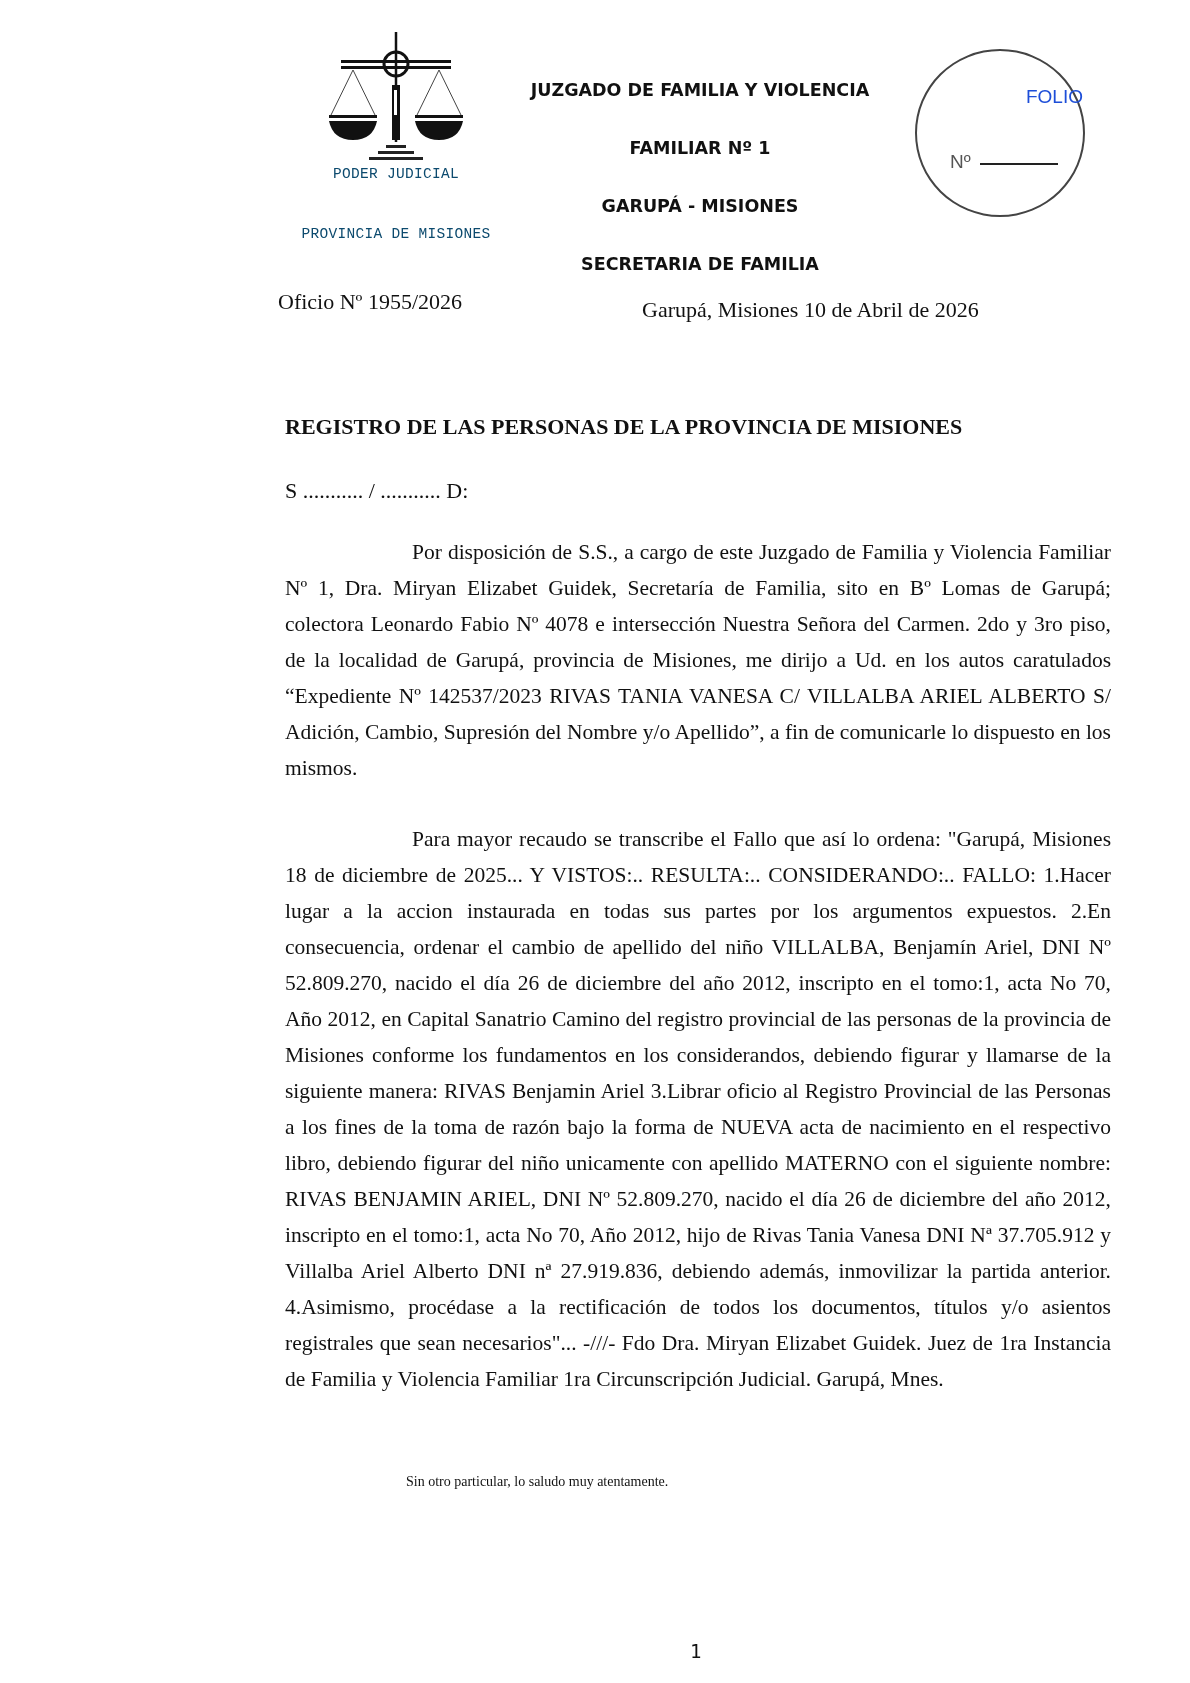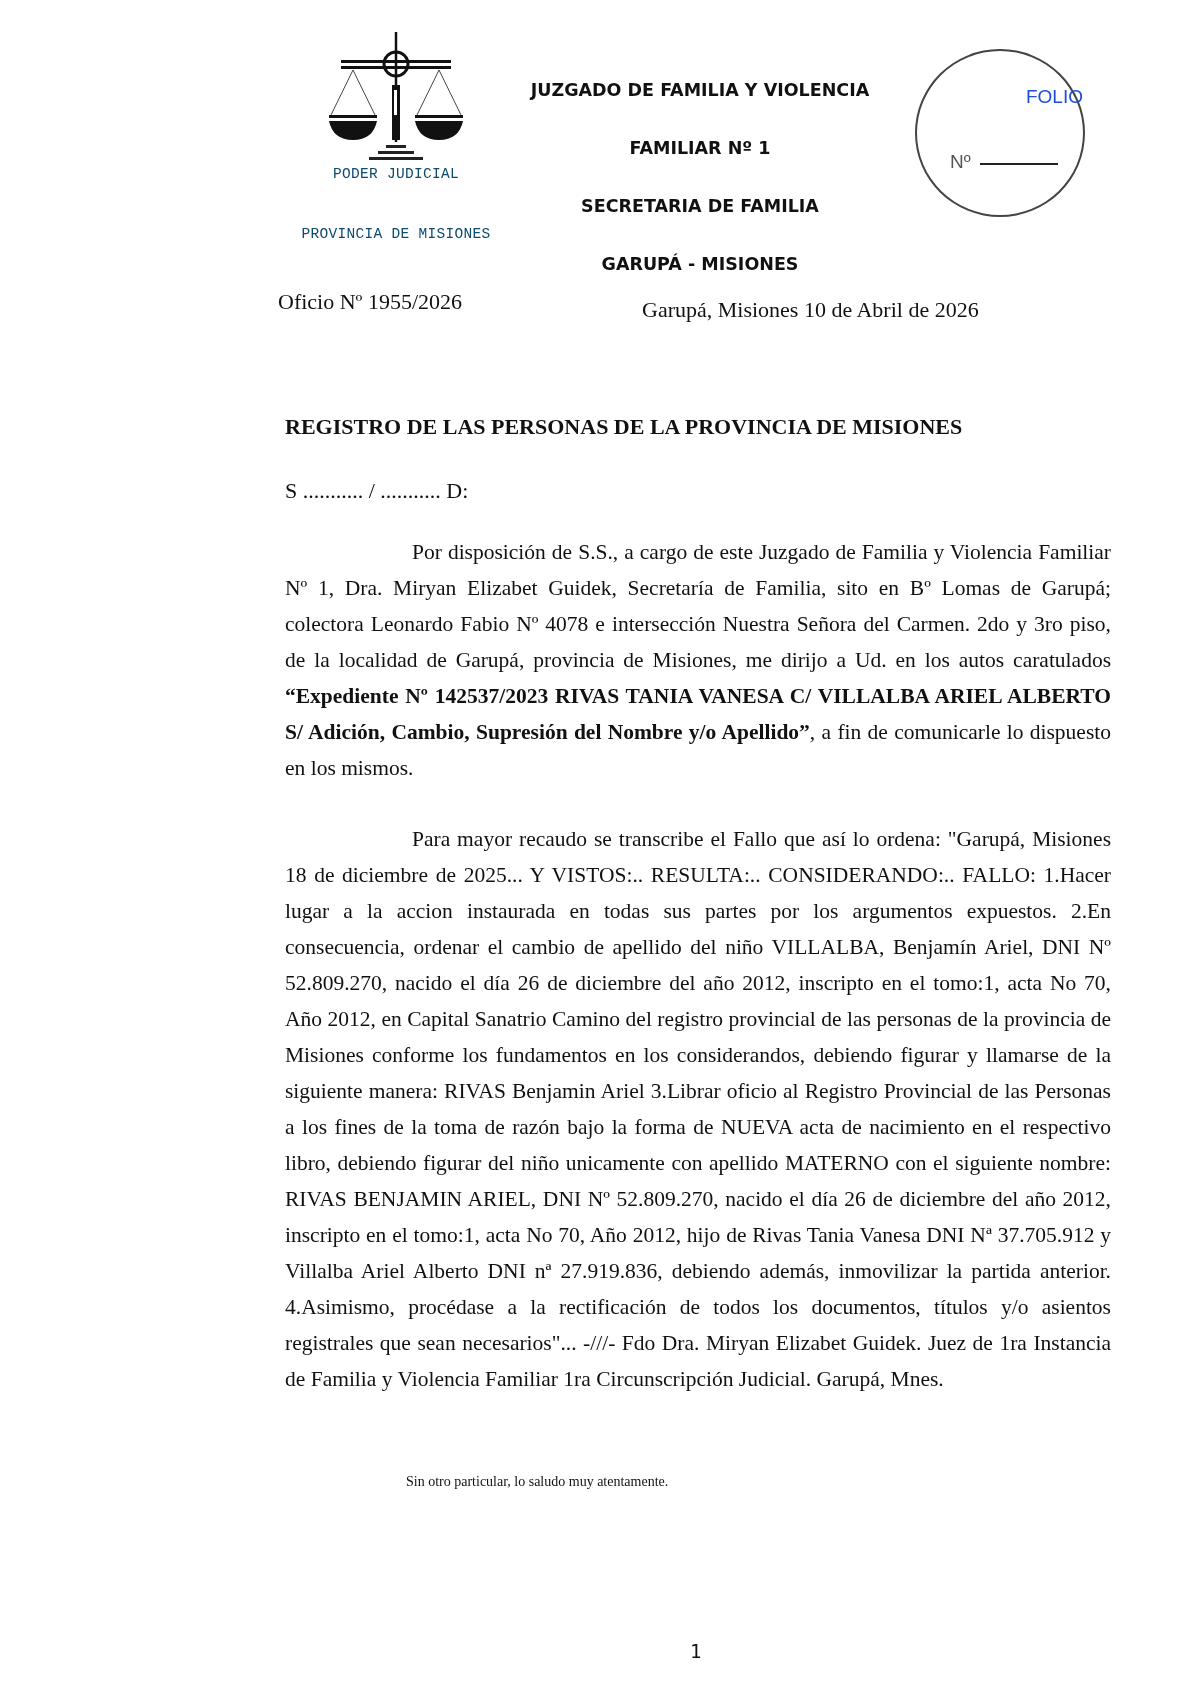--- a/index.html
+++ b/index.html
@@ -31,21 +31,21 @@
 
   .recipient { position: absolute; top: 414px; left: 285px; font-size: 22px; font-weight: bold; }
   .salutation { position: absolute; top: 478px; left: 285px; font-size: 22px; }
 
   .para { position: absolute; left: 285px; width: 826px; font-size: 21.5px; line-height: 36px; text-align: justify; text-align-last: left; }
   .para .indent { display: inline-block; width: 127px; }
   .p1 { top: 534px; }
   .p2 { top: 821px; }
   .closing { position: absolute; top: 1474px; left: 406px; font-size: 14px; }
   .page-num { position: absolute; top: 1640px; left: 690px; font-family: "DejaVu Sans Mono", monospace; font-size: 19px; }
-  b { font-weight: bold; }
+  b { font-weight: normal; }
 </style>
 </head>
 <body>
 
 <div class="logo">
   <svg width="150" height="135" viewBox="0 0 150 135">
     <line x1="75" y1="2" x2="75" y2="112" stroke="#111" stroke-width="2.5"></line>
     <rect x="71" y="55" width="8" height="55" fill="#111"></rect>
     <rect x="73" y="60" width="3" height="25" fill="#fff"></rect>
     <rect x="20" y="30" width="110" height="3" fill="#111"></rect>
@@ -63,22 +63,22 @@
     <rect x="57" y="121" width="36" height="3" fill="#222"></rect>
     <rect x="48" y="127" width="54" height="3" fill="#222"></rect>
   </svg>
   <div class="logo-line1">PODER JUDICIAL</div>
   <div class="logo-line2">PROVINCIA DE MISIONES</div>
 </div>
 
 <div class="court-header">
   <div>JUZGADO DE FAMILIA Y VIOLENCIA</div>
   <div>FAMILIAR Nº 1</div>
+  <div>GARUPÁ - MISIONES</div>
   <div>SECRETARIA DE FAMILIA</div>
-  <div>GARUPÁ - MISIONES</div>
 </div>
 
 <div class="folio">
   <div class="folio-label">FOLIO</div>
   <div class="folio-no">Nº</div>
   <div class="folio-line"></div>
 </div>
 
 <div class="row-oficio serif">Oficio Nº  1955/2026</div>
 <div class="row-date serif">Garupá, Misiones 10 de Abril de 2026</div>

